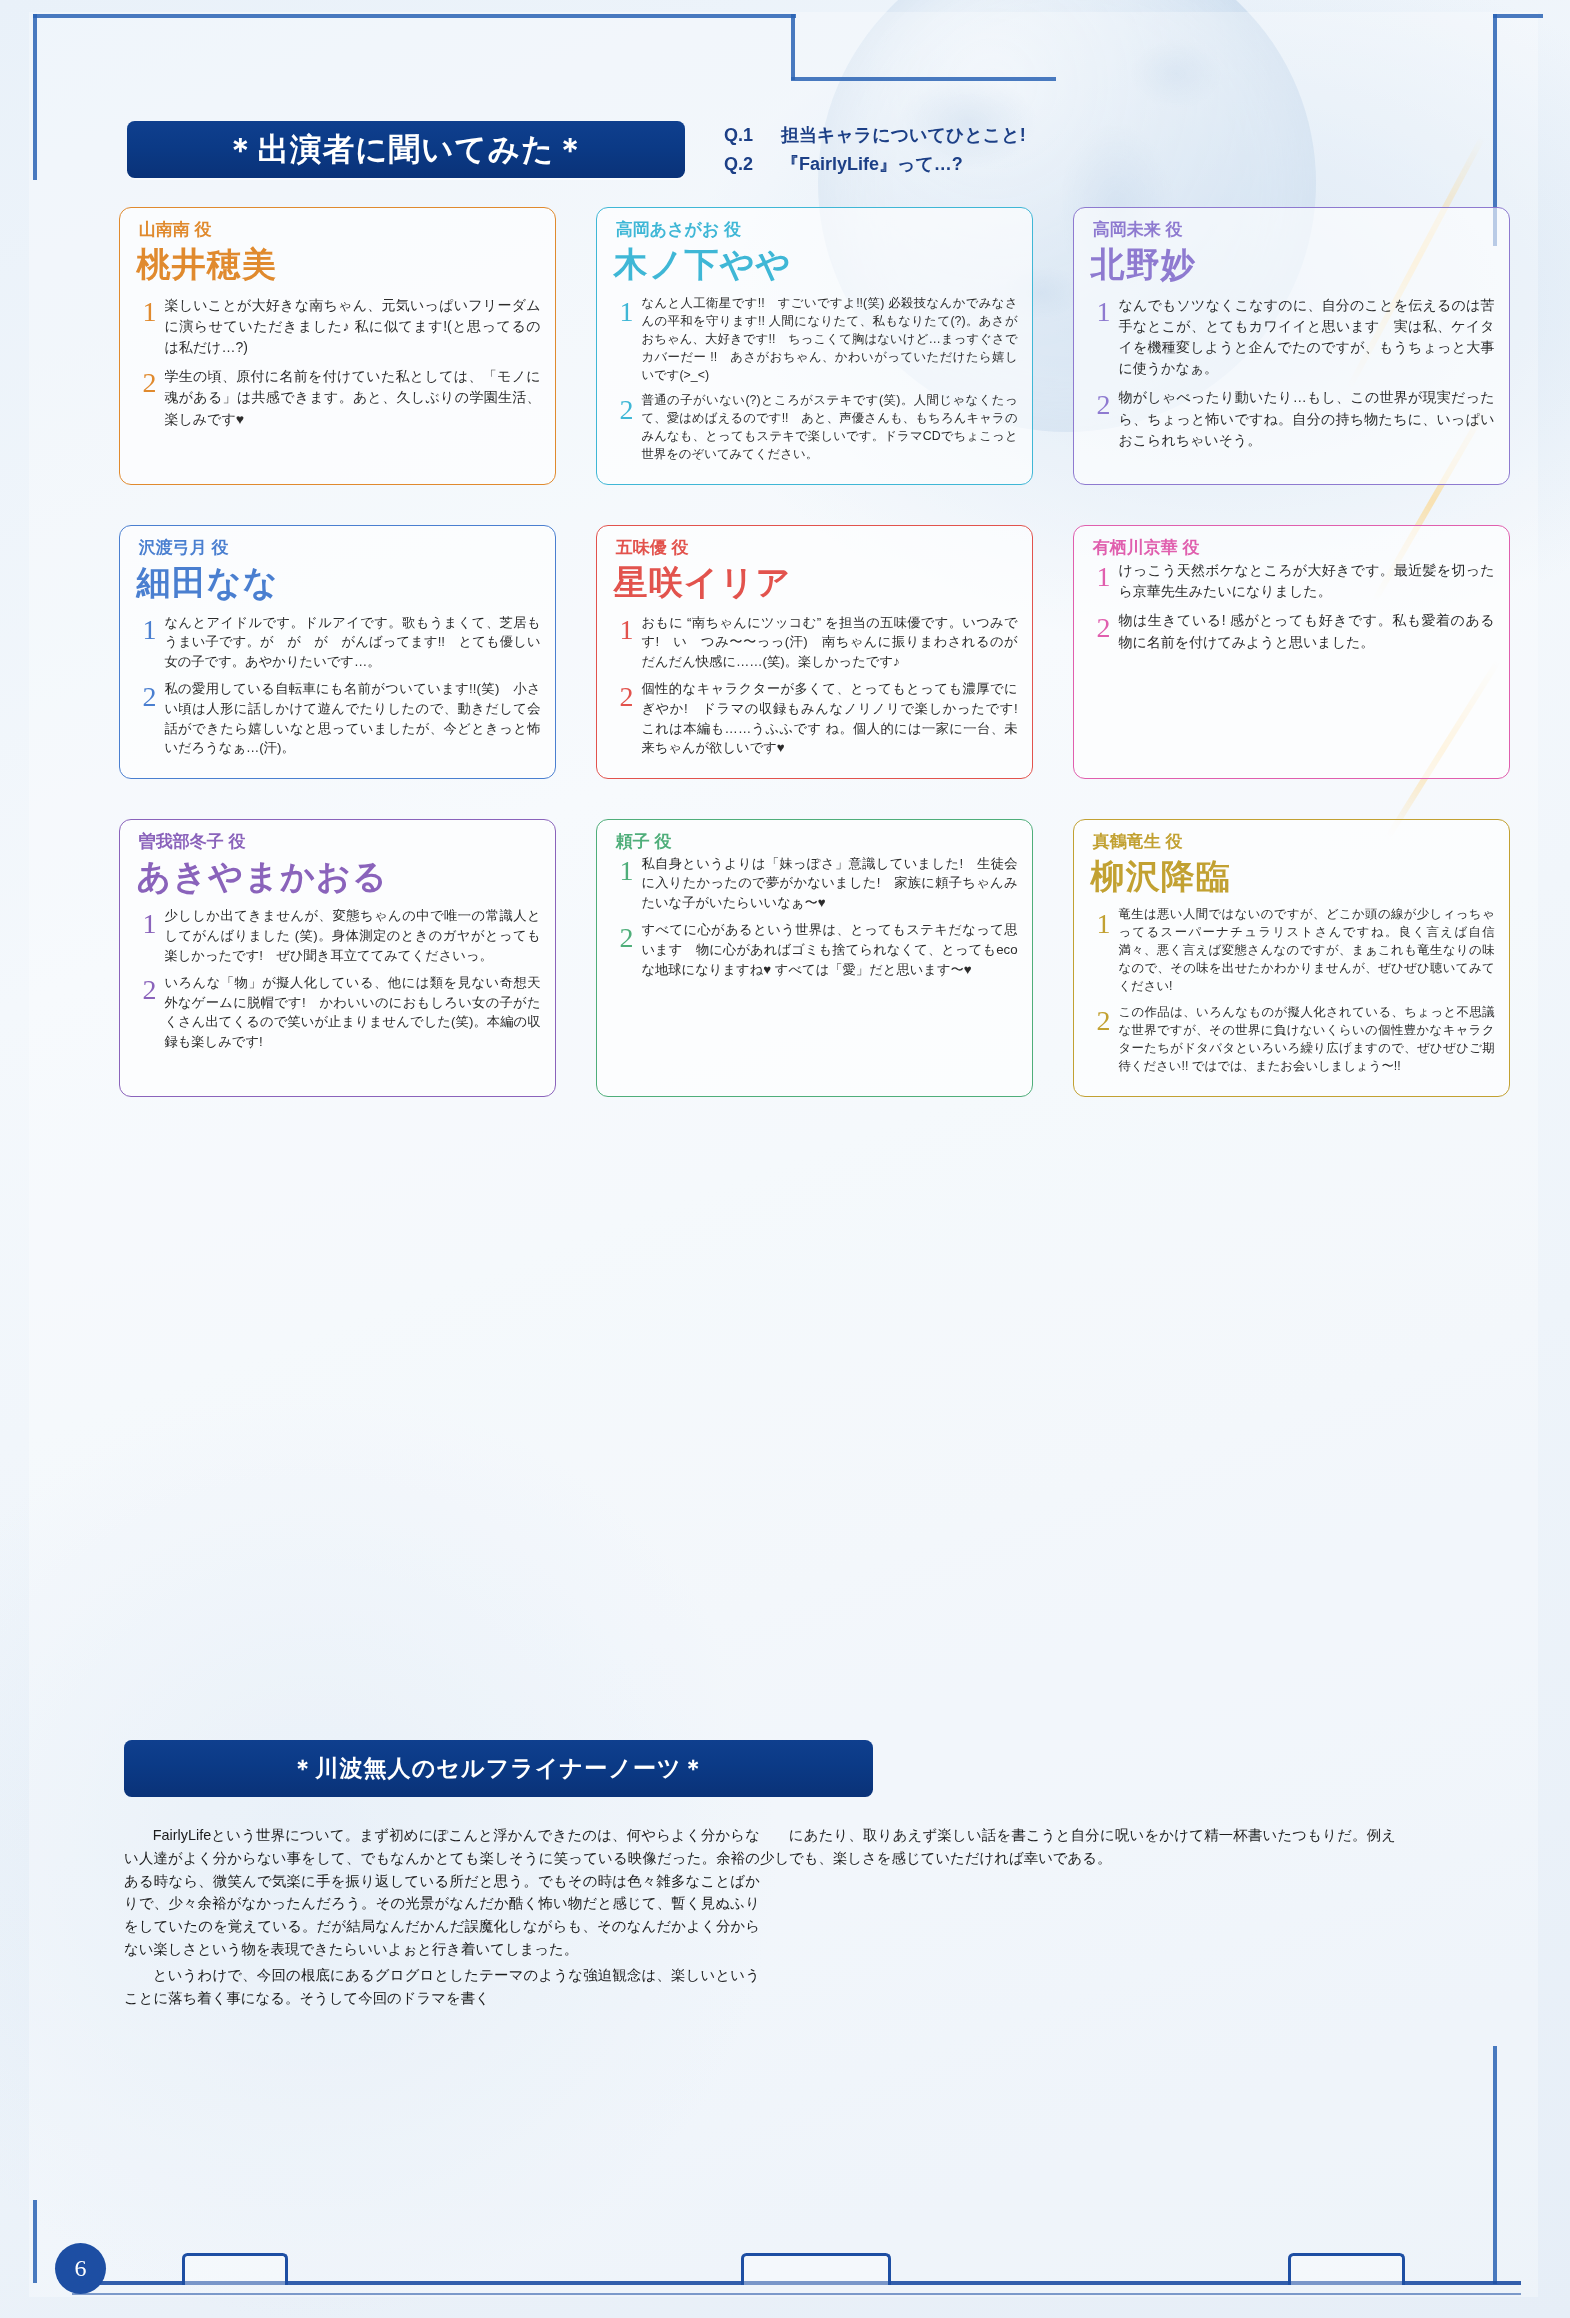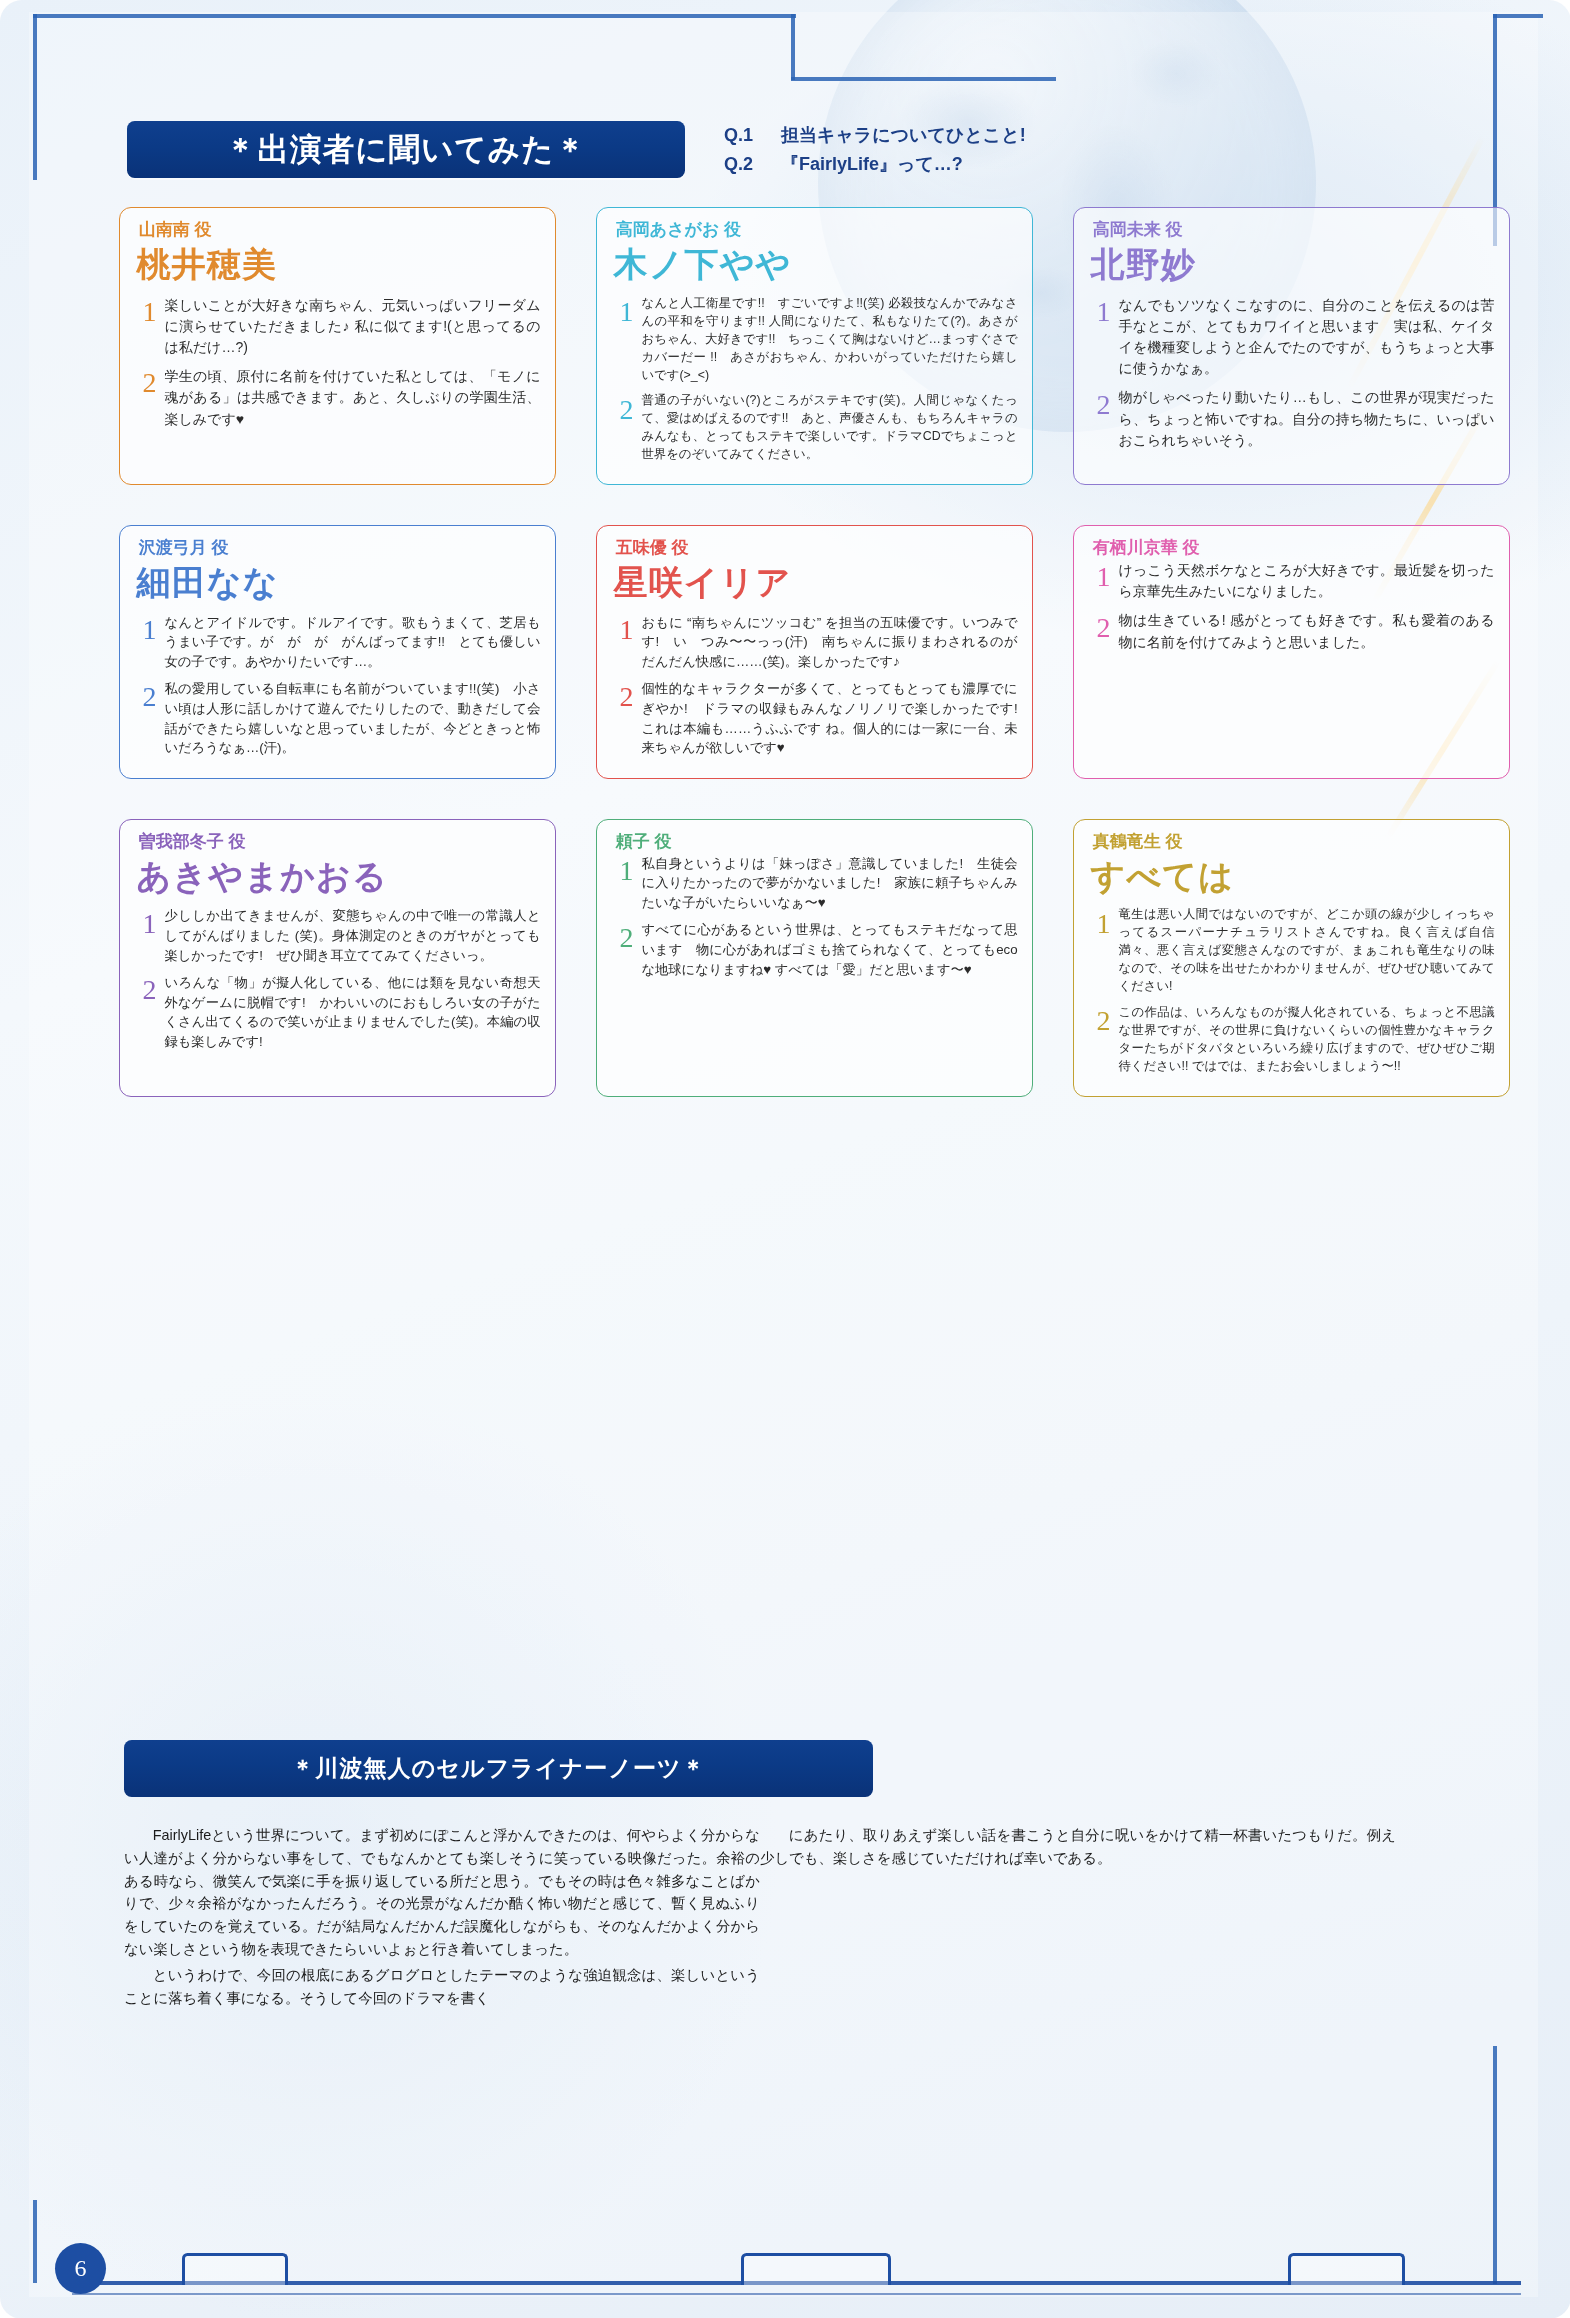--- a/index.html
+++ b/index.html
@@ -16,21 +16,20 @@
   }
 
   
   #page {
     position: absolute;
     inset: 0;
     background:
       radial-gradient(ellipse 774px 498px at 78% 13%, rgba(178,205,232,0.55), rgba(255,255,255,0) 70%),
       radial-gradient(ellipse 663px 663px at 20% 80%, rgba(205,222,240,0.45), rgba(255,255,255,0) 70%),
       linear-gradient(160deg, #e9f1f9 0%, #f4f8fc 35%, #eef4fa 65%, #e6eef7 100%);
-    border-radius: 22px;
   }
   #paper {
     position: absolute;
     left: 29px; top: 12px; right: 33px; bottom: 22px;
     background: rgba(255,255,255,0.30);
   }
 
   
   .frame-line {
     position: absolute;
@@ -389,21 +388,21 @@
         <div class="body">私自身というよりは「妹っぽさ」意識していました!　生徒会に入りたかったので夢がかないました!　家族に頼子ちゃんみたいな子がいたらいいなぁ〜♥</div>
       </div>
       <div class="qa">
         <div class="num">2</div>
         <div class="body">すべてに心があるという世界は、とってもステキだなって思います　物に心があればゴミも捨てられなくて、とってもecoな地球になりますね♥ すべては「愛」だと思います〜♥</div>
       </div>
     </div>
 
     <div class="card c-gold tiny">
       <div class="role">真鶴竜生 役</div>
-      <div class="name">すべては</div>
+      <div class="name">柳沢降臨</div>
       <div class="qa">
         <div class="num">1</div>
         <div class="body">竜生は悪い人間ではないのですが、どこか頭の線が少しィっちゃってるスーパーナチュラリストさんですね。良く言えば自信満々、悪く言えば変態さんなのですが、まぁこれも竜生なりの味なので、その味を出せたかわかりませんが、ぜひぜひ聴いてみてください!</div>
       </div>
       <div class="qa">
         <div class="num">2</div>
         <div class="body">この作品は、いろんなものが擬人化されている、ちょっと不思議な世界ですが、その世界に負けないくらいの個性豊かなキャラクターたちがドタバタといろいろ繰り広げますので、ぜひぜひご期待ください!! ではでは、またお会いしましょう〜!!</div>
       </div>
     </div>
 

